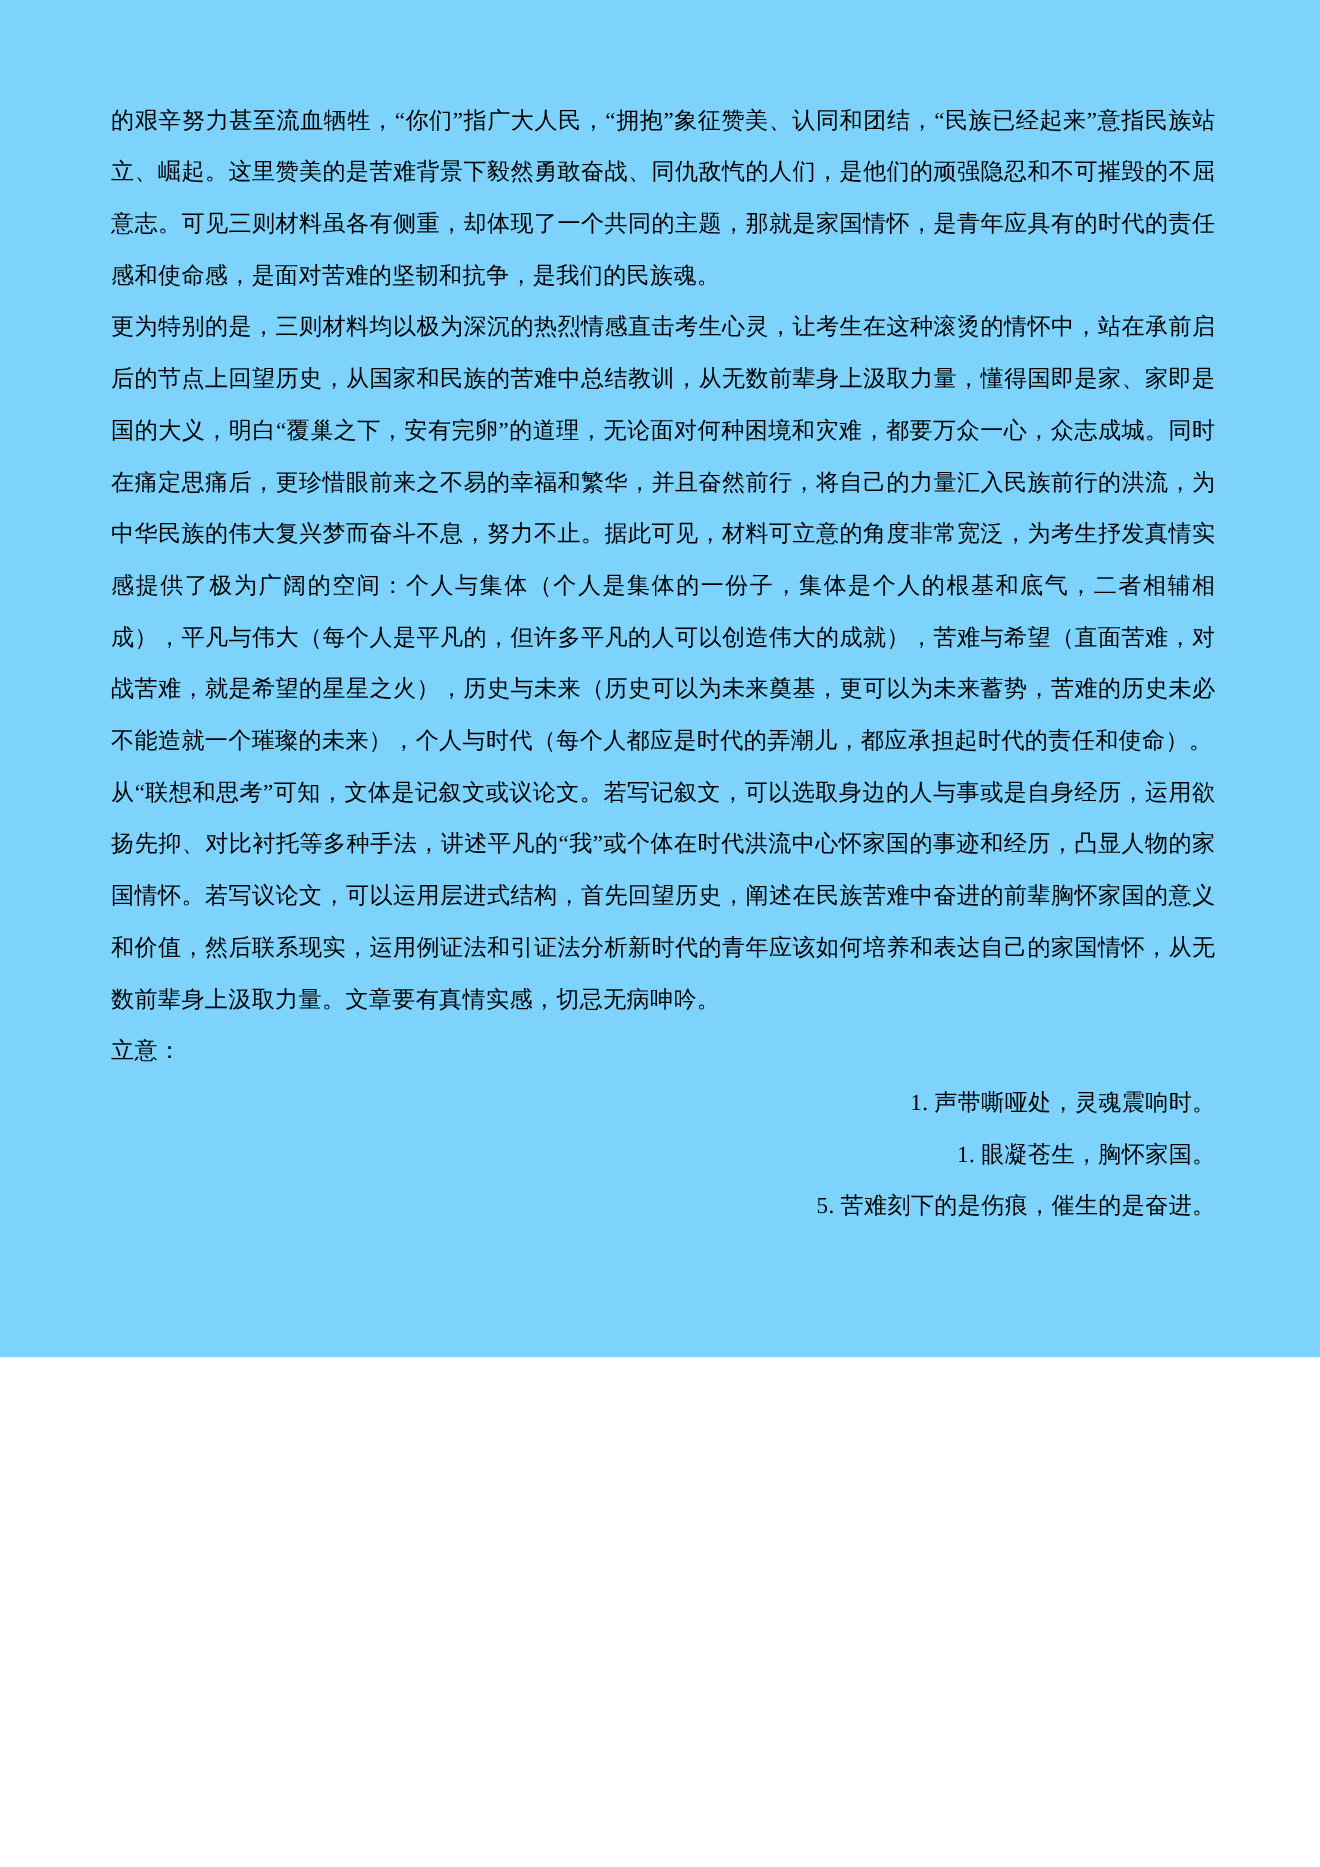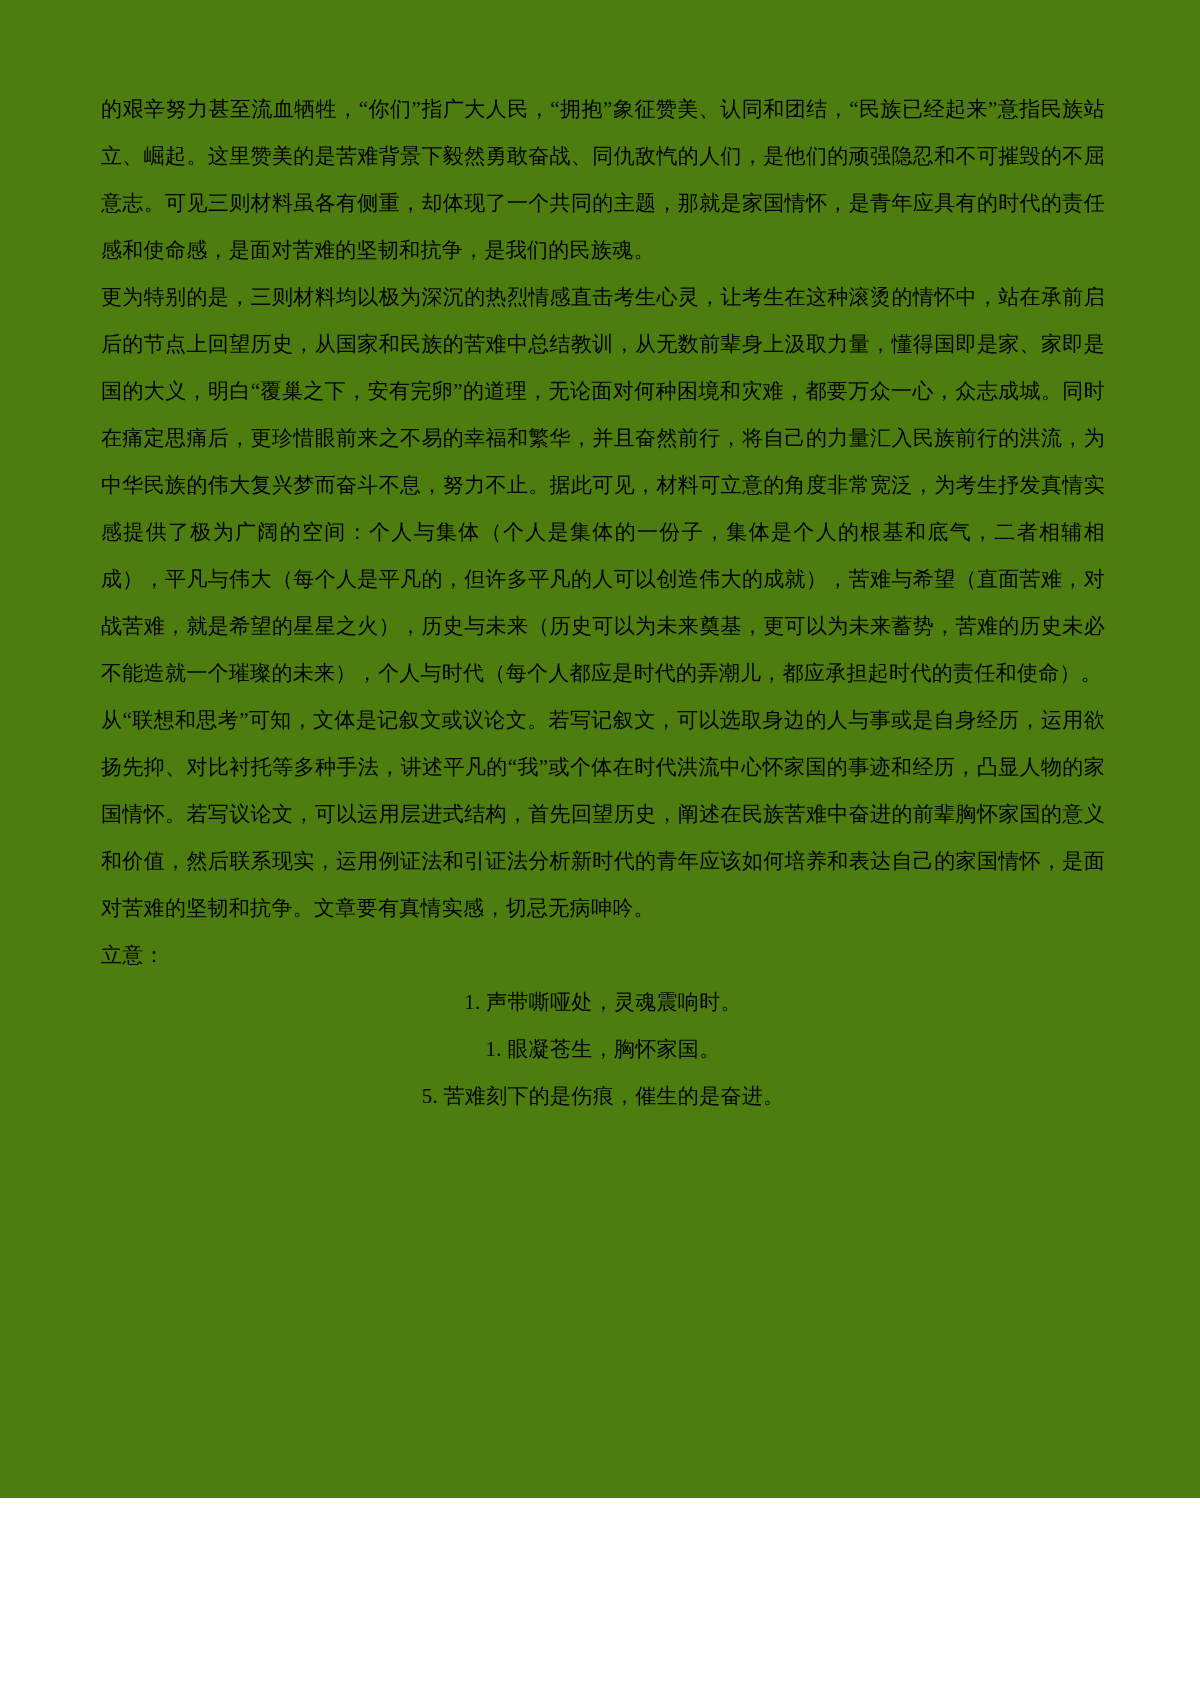--- a/index.html
+++ b/index.html
@@ -3,22 +3,22 @@
 <meta charset="utf-8">
 <style>
   html, body {
     margin: 0;
     padding: 0;
     background: #ffffff;
   }
   .page {
     position: relative;
     width: 1200px;
-    height: 1498px;
-    background: #4d7c0f;
+    height: 1234px;
+    background: #7dd3fc;
     color: #000000;
     font-family: "Liberation Serif", "DejaVu Serif", serif;
     overflow: hidden;
   }
   .content {
     position: absolute;
     left: 101px;
     top: 86px;
     width: 1004px;
     font-size: 21px;
@@ -28,40 +28,40 @@
     letter-spacing: 0.3px;
   }
   .content p {
     margin: 0;
     padding: 0;
   }
   .intent-heading {
     font-weight: normal;
   }
   .intent-point {
-    text-align: center;
+    text-align: right;
   }
   .footer {
     position: absolute;
     left: 0;
     top: 1644px;
     width: 100%;
     text-align: center;
     font-size: 17px;
     line-height: 24px;
     color: #1a1a1a;
   }
 </style>
 </head>
 <body>
 
 <div class="page">
   <div class="content">
     <p>的艰辛努力甚至流血牺牲，“你们”指广大人民，“拥抱”象征赞美、认同和团结，“民族已经起来”意指民族站立、崛起。这里赞美的是苦难背景下毅然勇敢奋战、同仇敌忾的人们，是他们的顽强隐忍和不可摧毁的不屈意志。可见三则材料虽各有侧重，却体现了一个共同的主题，那就是家国情怀，是青年应具有的时代的责任感和使命感，是面对苦难的坚韧和抗争，是我们的民族魂。</p>
     <p>更为特别的是，三则材料均以极为深沉的热烈情感直击考生心灵，让考生在这种滚烫的情怀中，站在承前启后的节点上回望历史，从国家和民族的苦难中总结教训，从无数前辈身上汲取力量，懂得国即是家、家即是国的大义，明白“覆巢之下，安有完卵”的道理，无论面对何种困境和灾难，都要万众一心，众志成城。同时在痛定思痛后，更珍惜眼前来之不易的幸福和繁华，并且奋然前行，将自己的力量汇入民族前行的洪流，为中华民族的伟大复兴梦而奋斗不息，努力不止。据此可见，材料可立意的角度非常宽泛，为考生抒发真情实感提供了极为广阔的空间：个人与集体（个人是集体的一份子，集体是个人的根基和底气，二者相辅相成），平凡与伟大（每个人是平凡的，但许多平凡的人可以创造伟大的成就），苦难与希望（直面苦难，对战苦难，就是希望的星星之火），历史与未来（历史可以为未来奠基，更可以为未来蓄势，苦难的历史未必不能造就一个璀璨的未来），个人与时代（每个人都应是时代的弄潮儿，都应承担起时代的责任和使命）。</p>
-    <p>从“联想和思考”可知，文体是记叙文或议论文。若写记叙文，可以选取身边的人与事或是自身经历，运用欲扬先抑、对比衬托等多种手法，讲述平凡的“我”或个体在时代洪流中心怀家国的事迹和经历，凸显人物的家国情怀。若写议论文，可以运用层进式结构，首先回望历史，阐述在民族苦难中奋进的前辈胸怀家国的意义和价值，然后联系现实，运用例证法和引证法分析新时代的青年应该如何培养和表达自己的家国情怀，是面对苦难的坚韧和抗争。文章要有真情实感，切忌无病呻吟。</p>
+    <p>从“联想和思考”可知，文体是记叙文或议论文。若写记叙文，可以选取身边的人与事或是自身经历，运用欲扬先抑、对比衬托等多种手法，讲述平凡的“我”或个体在时代洪流中心怀家国的事迹和经历，凸显人物的家国情怀。若写议论文，可以运用层进式结构，首先回望历史，阐述在民族苦难中奋进的前辈胸怀家国的意义和价值，然后联系现实，运用例证法和引证法分析新时代的青年应该如何培养和表达自己的家国情怀，从无数前辈身上汲取力量。文章要有真情实感，切忌无病呻吟。</p>
     <p class="intent-heading">立意：</p>
     <p class="intent-point">1. 声带嘶哑处，灵魂震响时。</p>
     <p class="intent-point">1. 眼凝苍生，胸怀家国。</p>
     <p class="intent-point">5. 苦难刻下的是伤痕，催生的是奋进。</p>
   </div>
   <div class="footer">24 / 24</div>
 </div>
 
 </body></html>

